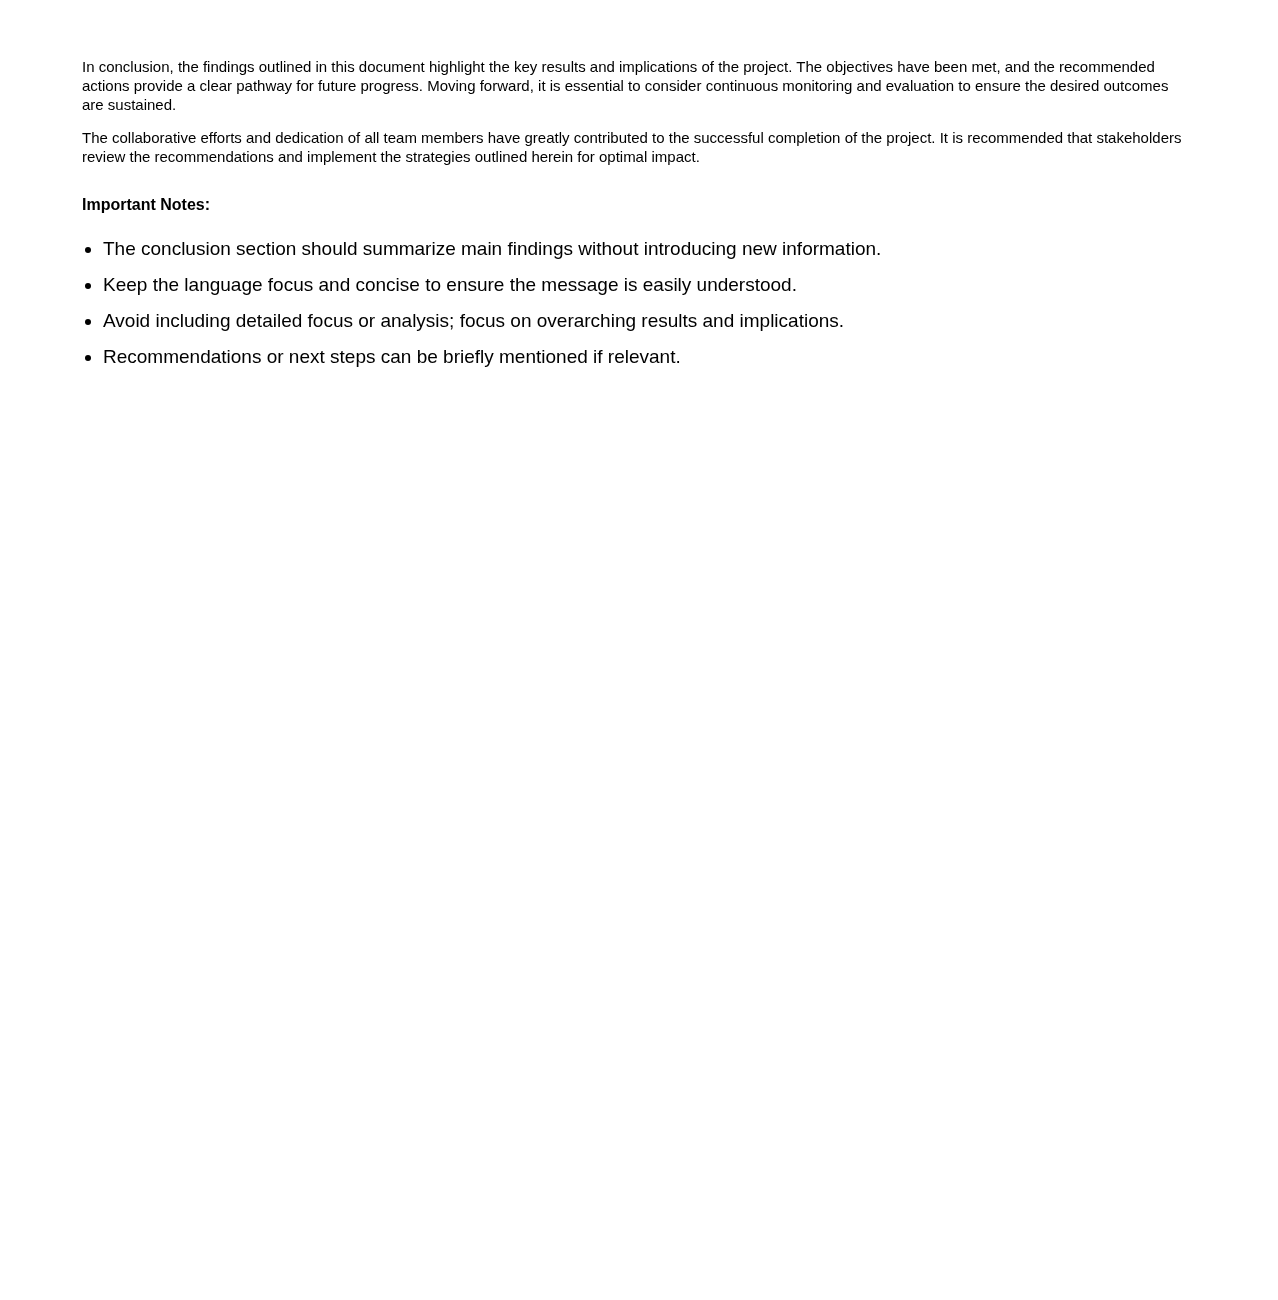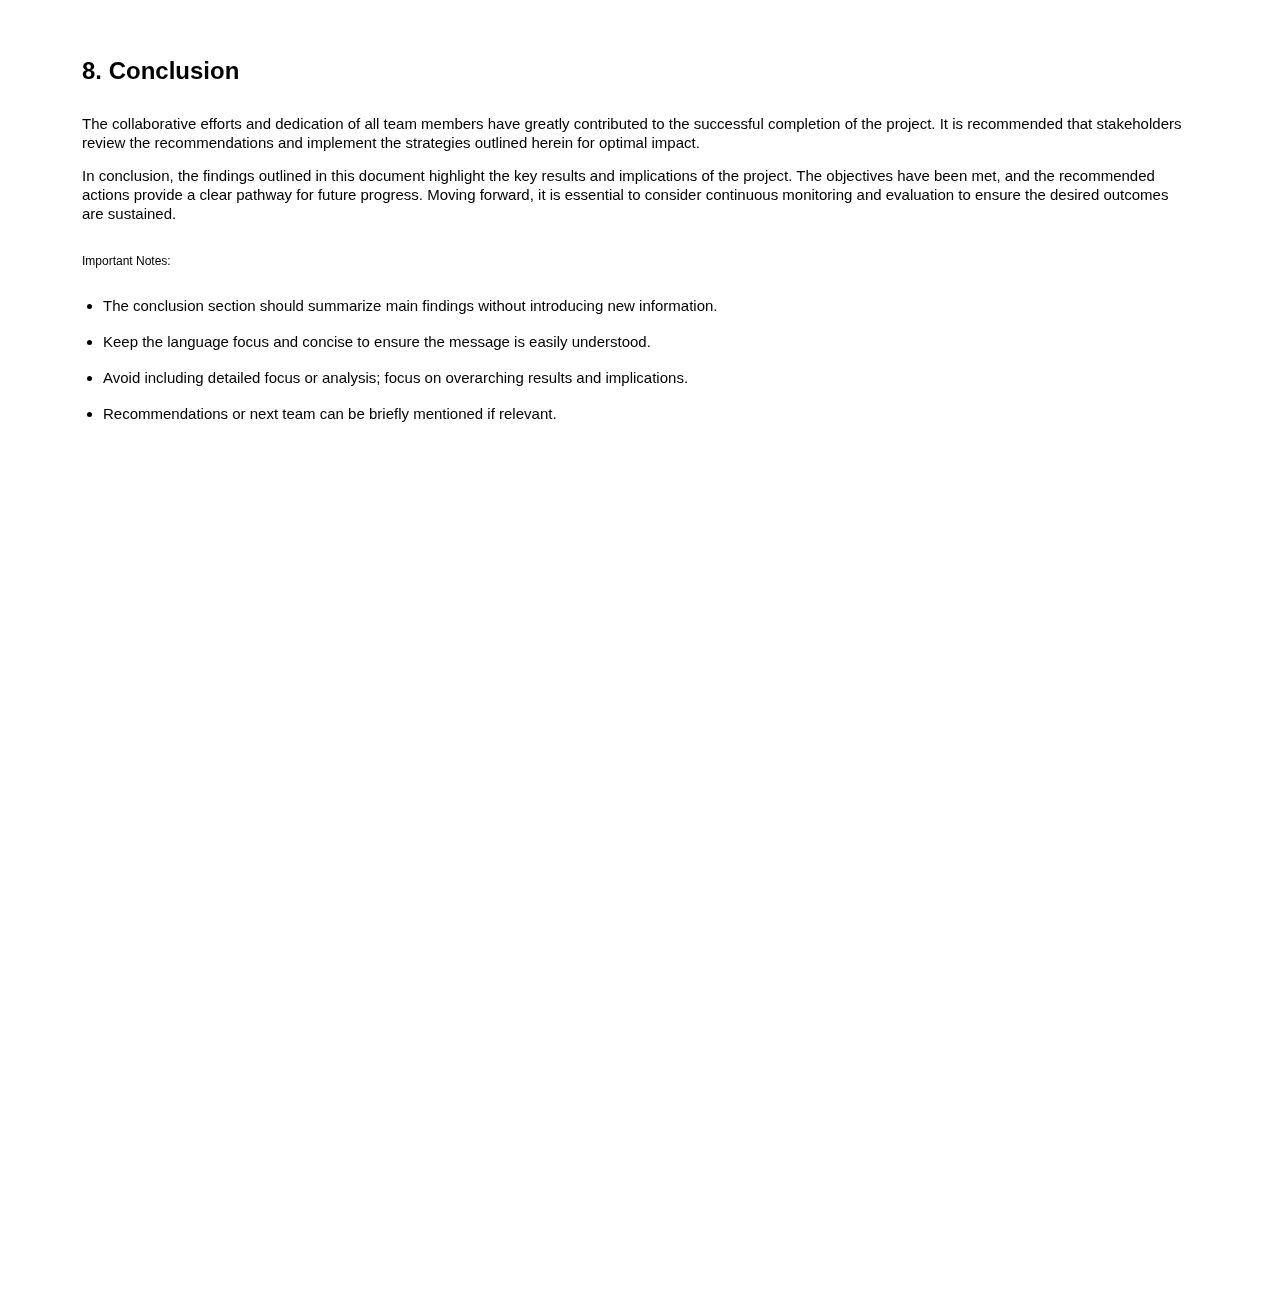--- a/index.html
+++ b/index.html
@@ -28,52 +28,51 @@
     font-weight: bold;
     margin: 0 0 29px 0;
     letter-spacing: 0;
   }
   p.body-paragraph {
     font-size: 15px;
     line-height: 19px;
     margin: 0 0 14px 0;
   }
   h2.notes-heading {
-    font-size: 12px;
+    font-size: 16px;
     line-height: 21px;
-    font-weight: normal;
+    font-weight: bold;
     margin: 28px 0 24px 0;
   }
   ul.notes-list {
     margin: 0;
     padding: 0 0 0 21px;
     list-style-type: disc;
   }
   ul.notes-list li {
-    font-size: 15px;
+    font-size: 19px;
     line-height: 19px;
     margin: 0 0 17px 0;
     padding-left: 0;
   }
 </style>
 </head>
 <body>
 
 <div class="page">
   <div class="doc">
 
-    <h1 class="section-heading">8. Conclusion</h1>
+
+    <p class="body-paragraph">In conclusion, the findings outlined in this document highlight the key results and implications of the project. The objectives have been met, and the recommended actions provide a clear pathway for future progress. Moving forward, it is essential to consider continuous monitoring and evaluation to ensure the desired outcomes are sustained.</p>
 
     <p class="body-paragraph">The collaborative efforts and dedication of all team members have greatly contributed to the successful completion of the project. It is recommended that stakeholders review the recommendations and implement the strategies outlined herein for optimal impact.</p>
-
-    <p class="body-paragraph">In conclusion, the findings outlined in this document highlight the key results and implications of the project. The objectives have been met, and the recommended actions provide a clear pathway for future progress. Moving forward, it is essential to consider continuous monitoring and evaluation to ensure the desired outcomes are sustained.</p>
 
     <h2 class="notes-heading">Important Notes:</h2>
 
     <ul class="notes-list">
       <li>The conclusion section should summarize main findings without introducing new information.</li>
       <li>Keep the language focus and concise to ensure the message is easily understood.</li>
       <li>Avoid including detailed focus or analysis; focus on overarching results and implications.</li>
-      <li>Recommendations or next team can be briefly mentioned if relevant.</li>
+      <li>Recommendations or next steps can be briefly mentioned if relevant.</li>
     </ul>
 
   </div>
 </div>
 
 </body></html>

